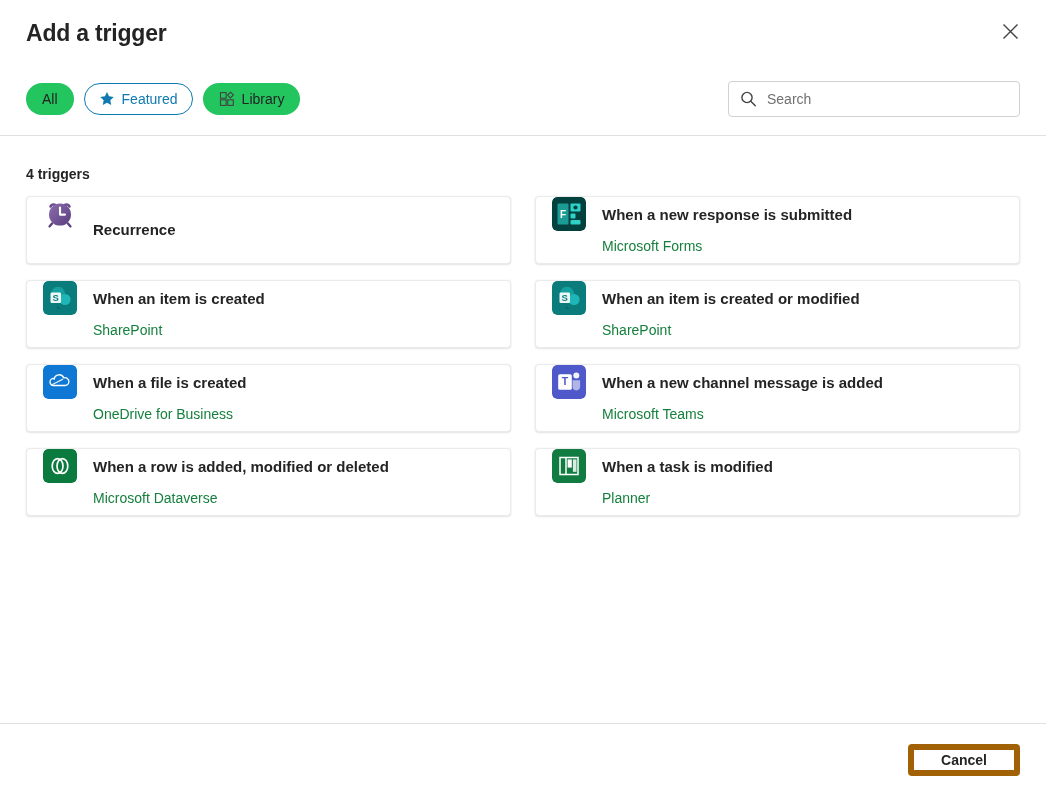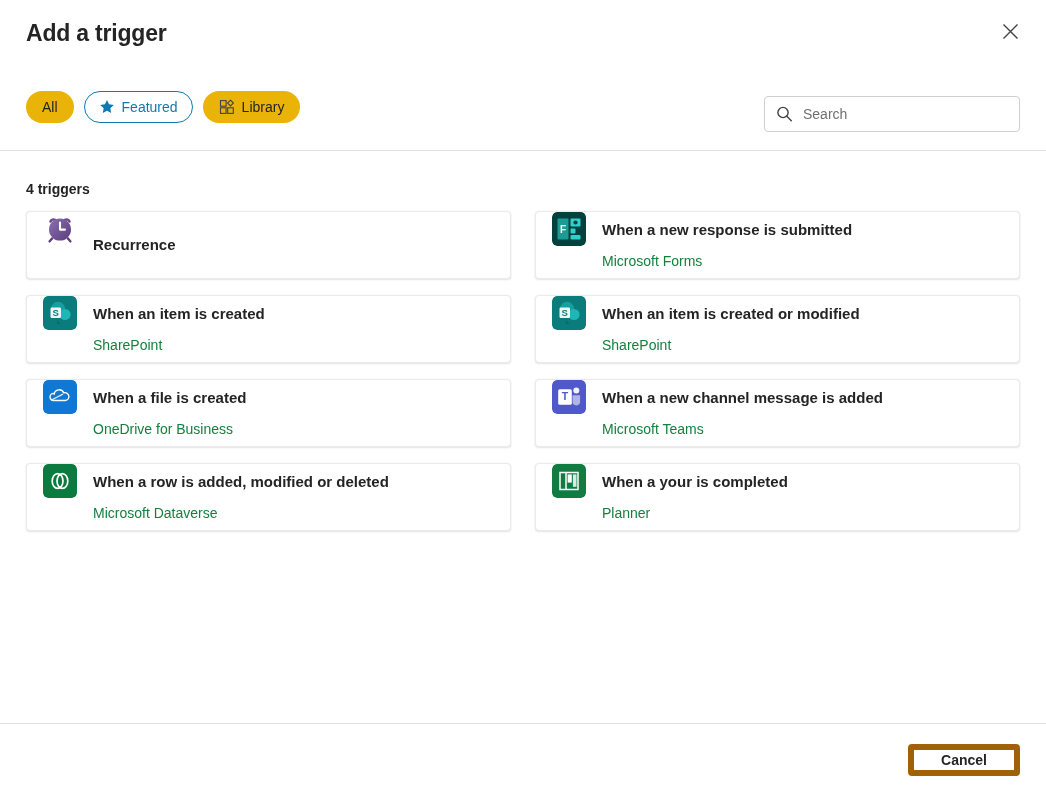--- a/index.html
+++ b/index.html
@@ -69,38 +69,37 @@
   .chip {
     display: inline-flex;
     align-items: center;
     gap: 7px;
     height: 32px;
     padding: 0 15px;
     border-radius: 16px;
     font-size: 14px;
     font-weight: 400;
     cursor: pointer;
-    background: #eab308;
+    background: #22c55e;
     border: 1px solid transparent;
     color: #242424;
     white-space: nowrap;
   }
   .chip.selected {
     background: #ffffff;
     border: 1.5px solid #0f7ab0;
     color: #0f7ab0;
     padding: 0 14px;
   }
   .chip .chip-icon { display: flex; align-items: center; justify-content: center; }
 
   .search-wrap {
     position: relative;
-    width: 256px;
+    width: 292px;
     height: 36px;
-    margin-top: 15px;
   }
   .search-box {
     width: 100%;
     height: 100%;
     border: 1px solid #d1d1d1;
     border-radius: 4px;
     background: #ffffff;
     padding: 0 10px 0 38px;
     font-size: 14px;
     font-family: "Liberation Sans", sans-serif;
@@ -390,21 +389,21 @@
         <span class="card-icon">
           <svg width="34" height="34" viewBox="0 0 34 34">
             <rect width="34" height="34" rx="5" fill="#107c41"></rect>
             <rect x="8" y="8.5" width="18" height="17" fill="none" stroke="#ffffff" stroke-width="1.5"></rect>
             <line x1="14" y1="8.5" x2="14" y2="25.5" stroke="#ffffff" stroke-width="1.5"></line>
             <rect x="15.6" y="10.4" width="4.2" height="8.2" fill="#ffffff"></rect>
             <rect x="20.9" y="10.4" width="3.6" height="12.4" fill="#ffffff" opacity="0.85"></rect>
           </svg>
         </span>
         <div class="card-text">
-          <div class="card-title">When a your is completed</div>
+          <div class="card-title">When a task is modified</div>
           <div class="card-sub">Planner</div>
         </div>
       </div>
 
     </div>
   </div>
 
   <div class="divider"></div>
 
   <div class="footer">

